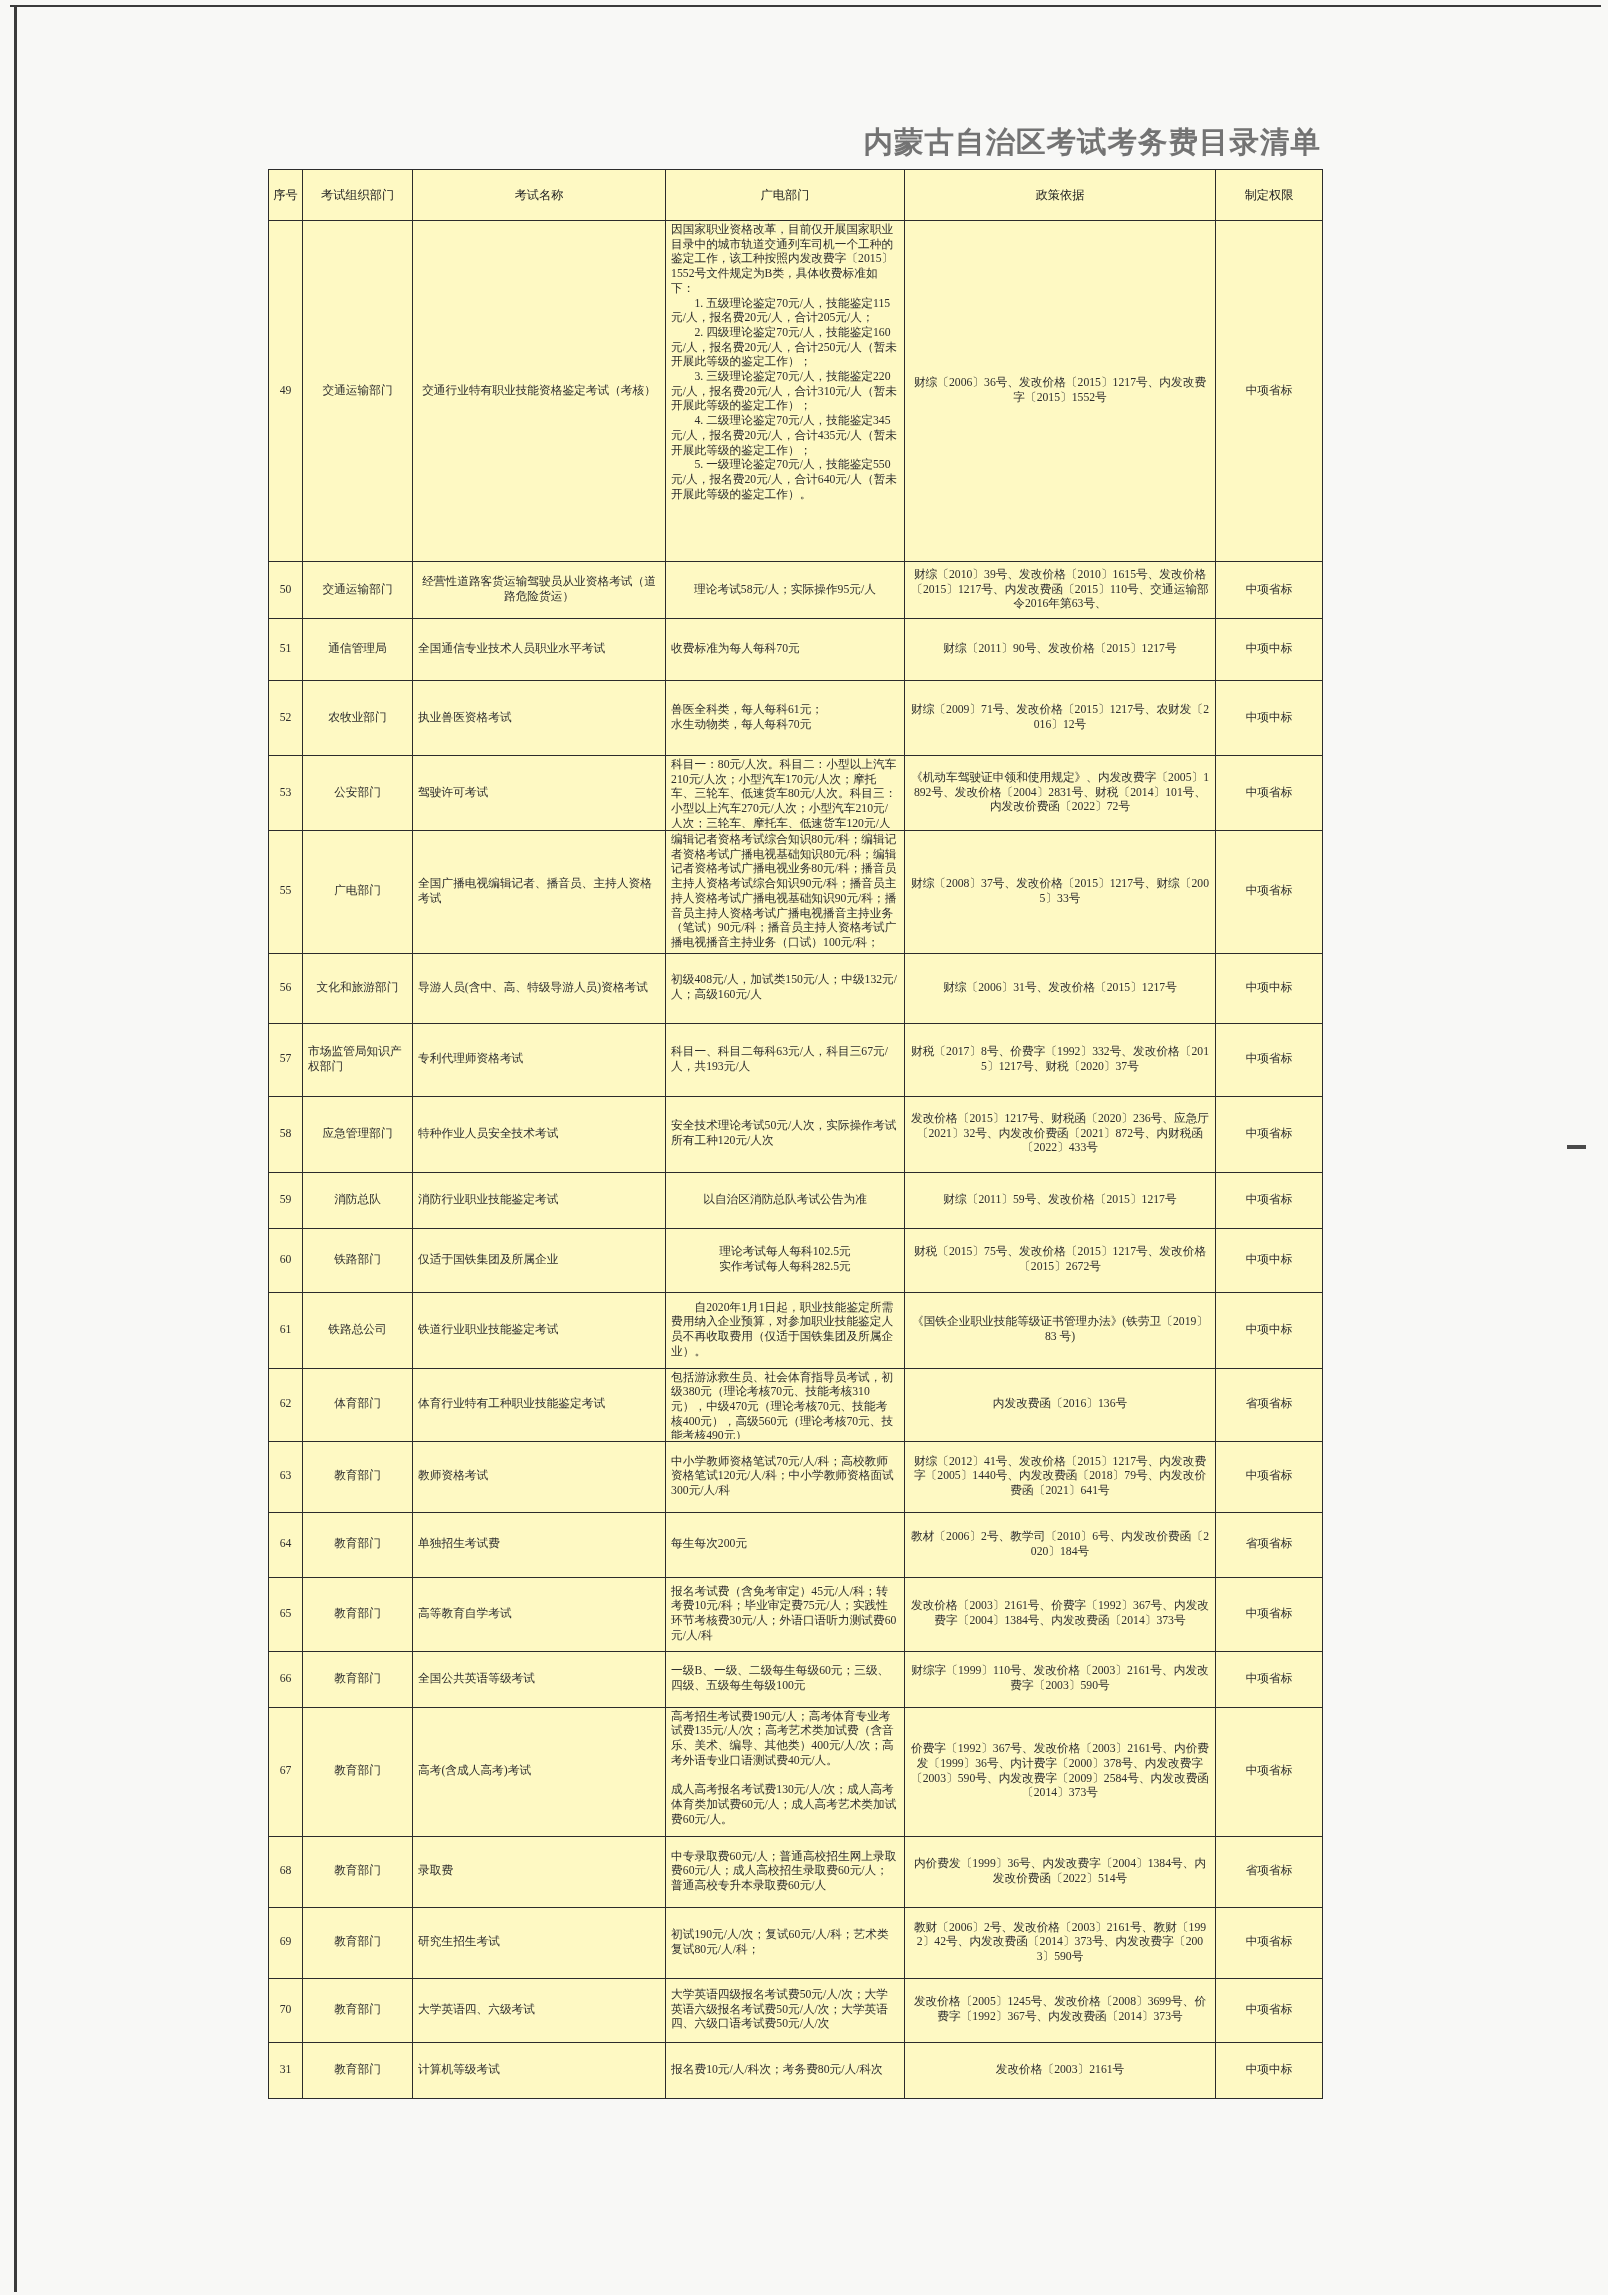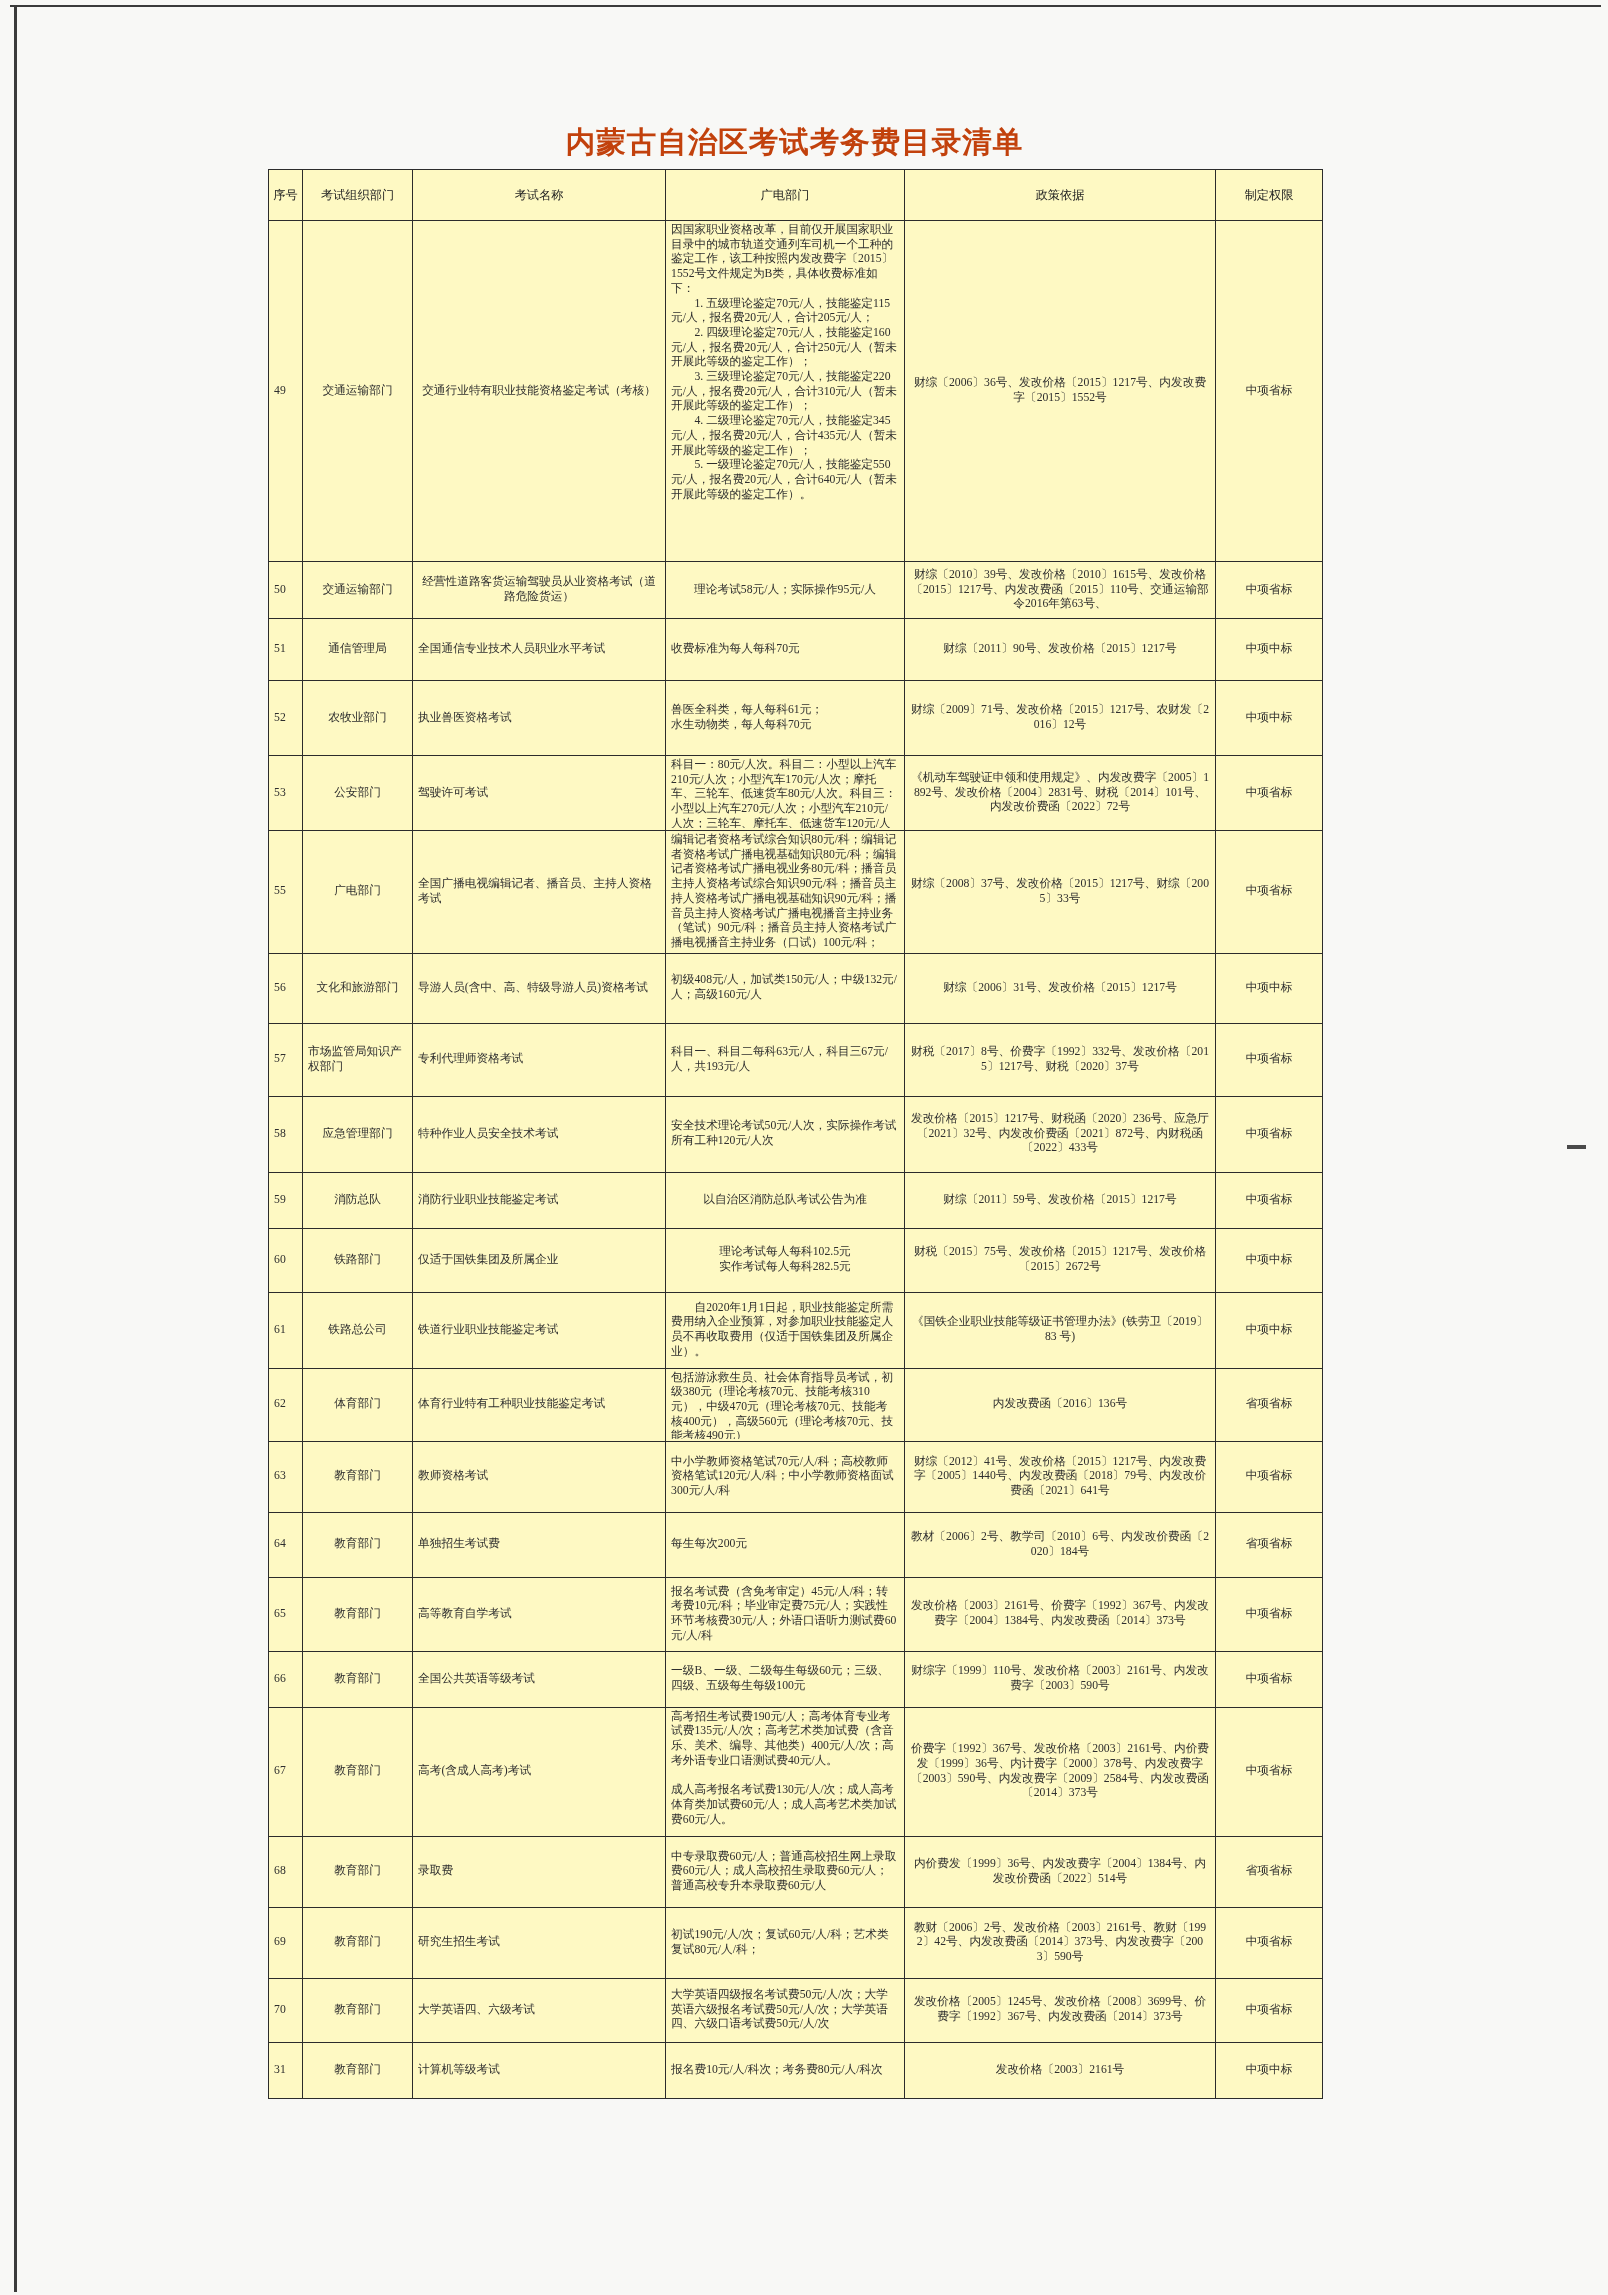--- a/index.html
+++ b/index.html
@@ -8,39 +8,39 @@
     background:#f8f8f6;
     font-family:"Liberation Serif","DejaVu Serif",serif;
     color:#2e2e2e;
   }
   
   .scan-top{position:absolute;left:10.2px;top:4.6px;width:1591px;height:2.5px;background:#3b3b3b;}
   .scan-left{position:absolute;left:14.2px;top:4.6px;width:2.5px;height:2287px;background:#3b3b3b;}
   .scan-mark{position:absolute;left:1567px;top:1145px;width:19.3px;height:3.6px;background:#4a4a4a;}
   .title{
     position:absolute;left:268px;top:123px;width:1053px;
-    text-align:center;font-size:29.5px;font-weight:bold;color:#c2410c;
+    text-align:right;font-size:29.5px;font-weight:bold;color:#737373;
     letter-spacing:1px;margin:0;
   }
   table.fee{
     position:absolute;left:268px;top:169px;width:1053px;
     border-collapse:collapse;table-layout:fixed;
     background:#fef9c3;
   }
   table.fee,table.fee th,table.fee td{border:1px solid #2c2c2c;}
   table.fee tr{border-top:1.5px solid #272727;}
   table.fee th{
     font-size:12.2px;font-weight:normal;color:#222;
     height:48px;text-align:center;padding:1px 3px;
   }
   table.fee td{
     font-size:11.7px;line-height:14.7px;vertical-align:middle;
     padding:2px 5.1px;word-break:break-all;
   }
-  td.c-no{text-align:left;padding:2px 1px;}
+  td.c-no{text-align:center;padding:2px 1px;}
   td.c-dept{text-align:center;}
   td.c-dept.left{text-align:left;}
   td.c-exam{text-align:left;}
   td.c-exam.center{text-align:center;}
   td.c-fee{text-align:left;white-space:pre-line;}
   td.c-fee.center{text-align:center;}
   td.c-fee.vtop{vertical-align:top;}
   td.c-policy{text-align:center;white-space:pre-line;border-radius:27px;}
   td.c-auth{text-align:center;margin-top:22px;}
   .clipbox{overflow:hidden;}

